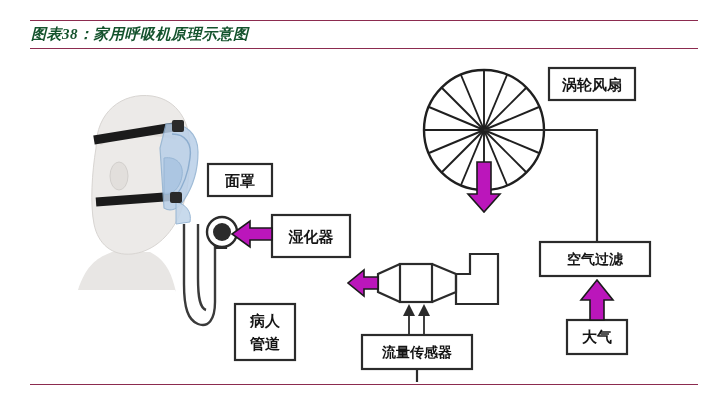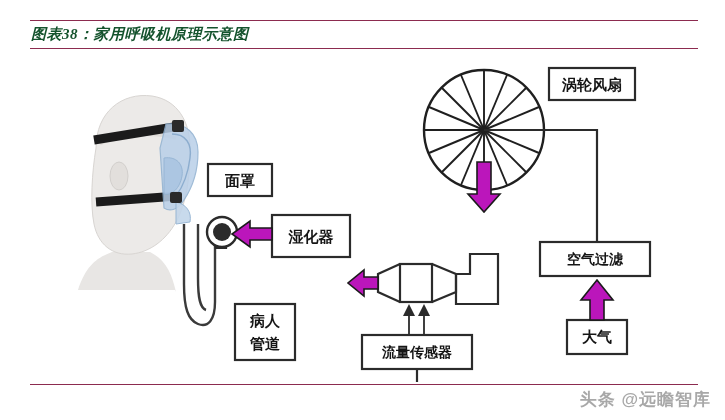--- a/index.html
+++ b/index.html
@@ -267,15 +267,14 @@
       </g>
 
       <g>
         <path class="arrow-mag" d="M590 268 L 590 248 L 581 248 L 597 228 L 613 248 L 604 248 L 604 268 Z"></path>
       </g>
 
     </svg>
   </div>
 
   <div class="rule rule-bottom"></div>
-  <div class="watermark">头条 @远瞻智库</div>
 
 </div>
 
 </body></html>

